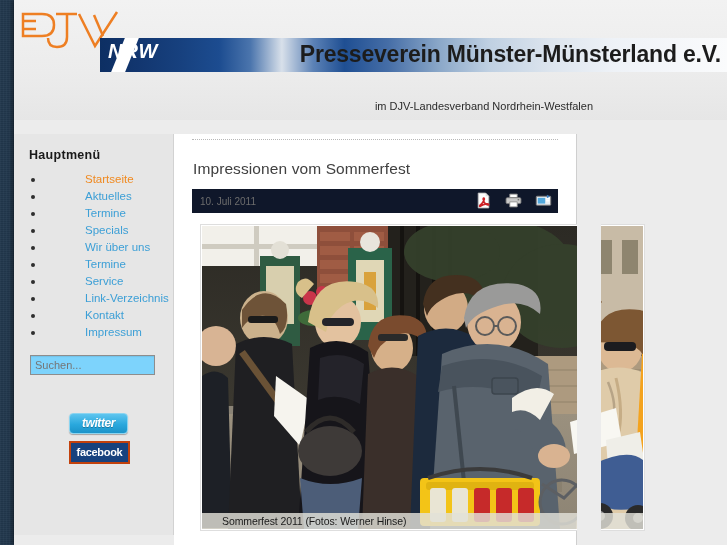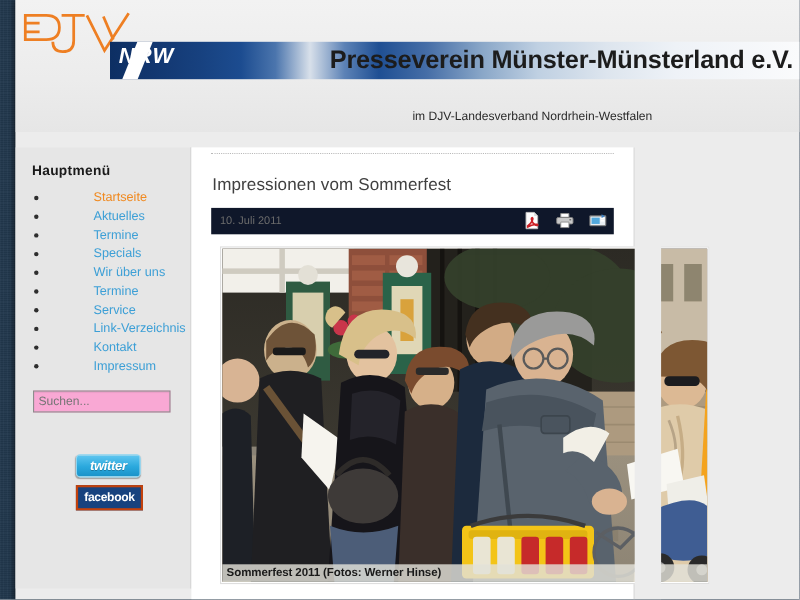--- a/index.html
+++ b/index.html
@@ -167,21 +167,21 @@
   .menu li.active a {
     color: #f08a21;
   }
   .search-wrap {
     margin: 14px 0 0 16px;
   }
   .search-input {
     width: 115px;
     height: 16px;
     border: 1px solid #8d8d8d;
-    background: #f9a8d4;
+    background: #7dd3fc;
     font-family: "Liberation Sans", sans-serif;
     font-size: 11px;
     color: #3a3a3a;
     padding: 1px 4px;
     outline: none;
     box-shadow: inset 0 1px 1px rgba(0,0,0,.08);
   }
   .social {
     margin: 38px 0 0 55px;
   }
@@ -286,23 +286,23 @@
     overflow: hidden;
     background: #8a8376;
   }
   .caption {
     position: absolute;
     left: 0;
     right: 0;
     bottom: 0;
     height: 16px;
     line-height: 16px;
-    padding-left: 4px;
+    padding-left: 20px;
     font-size: 10.5px;
-    font-weight: bold;
+    font-weight: normal;
     color: #1a1a1a;
     background: rgba(226,224,216,.82);
     white-space: nowrap;
     letter-spacing: -.1px;
   }
   .right-gutter {
     position: absolute;
     right: 0;
     top: 0;
     width: 24px;

